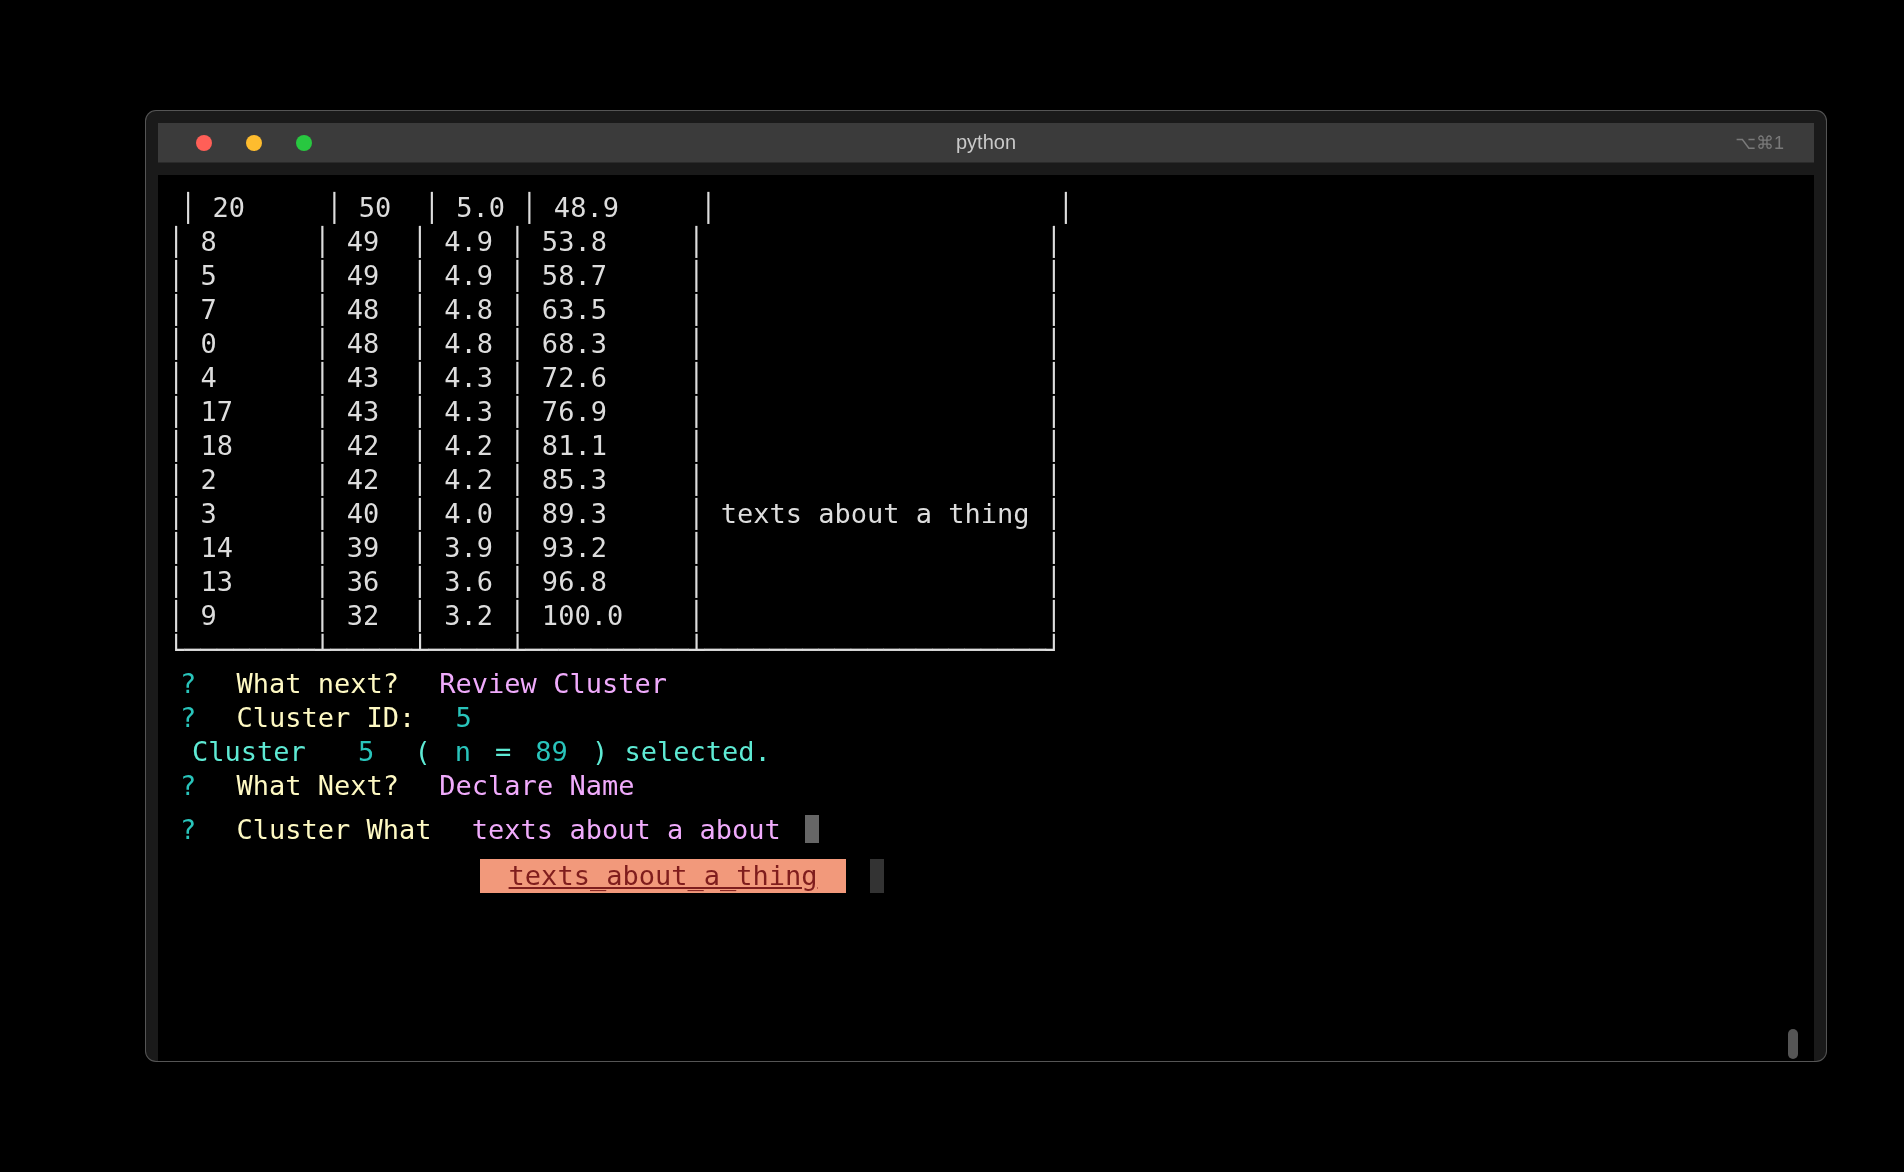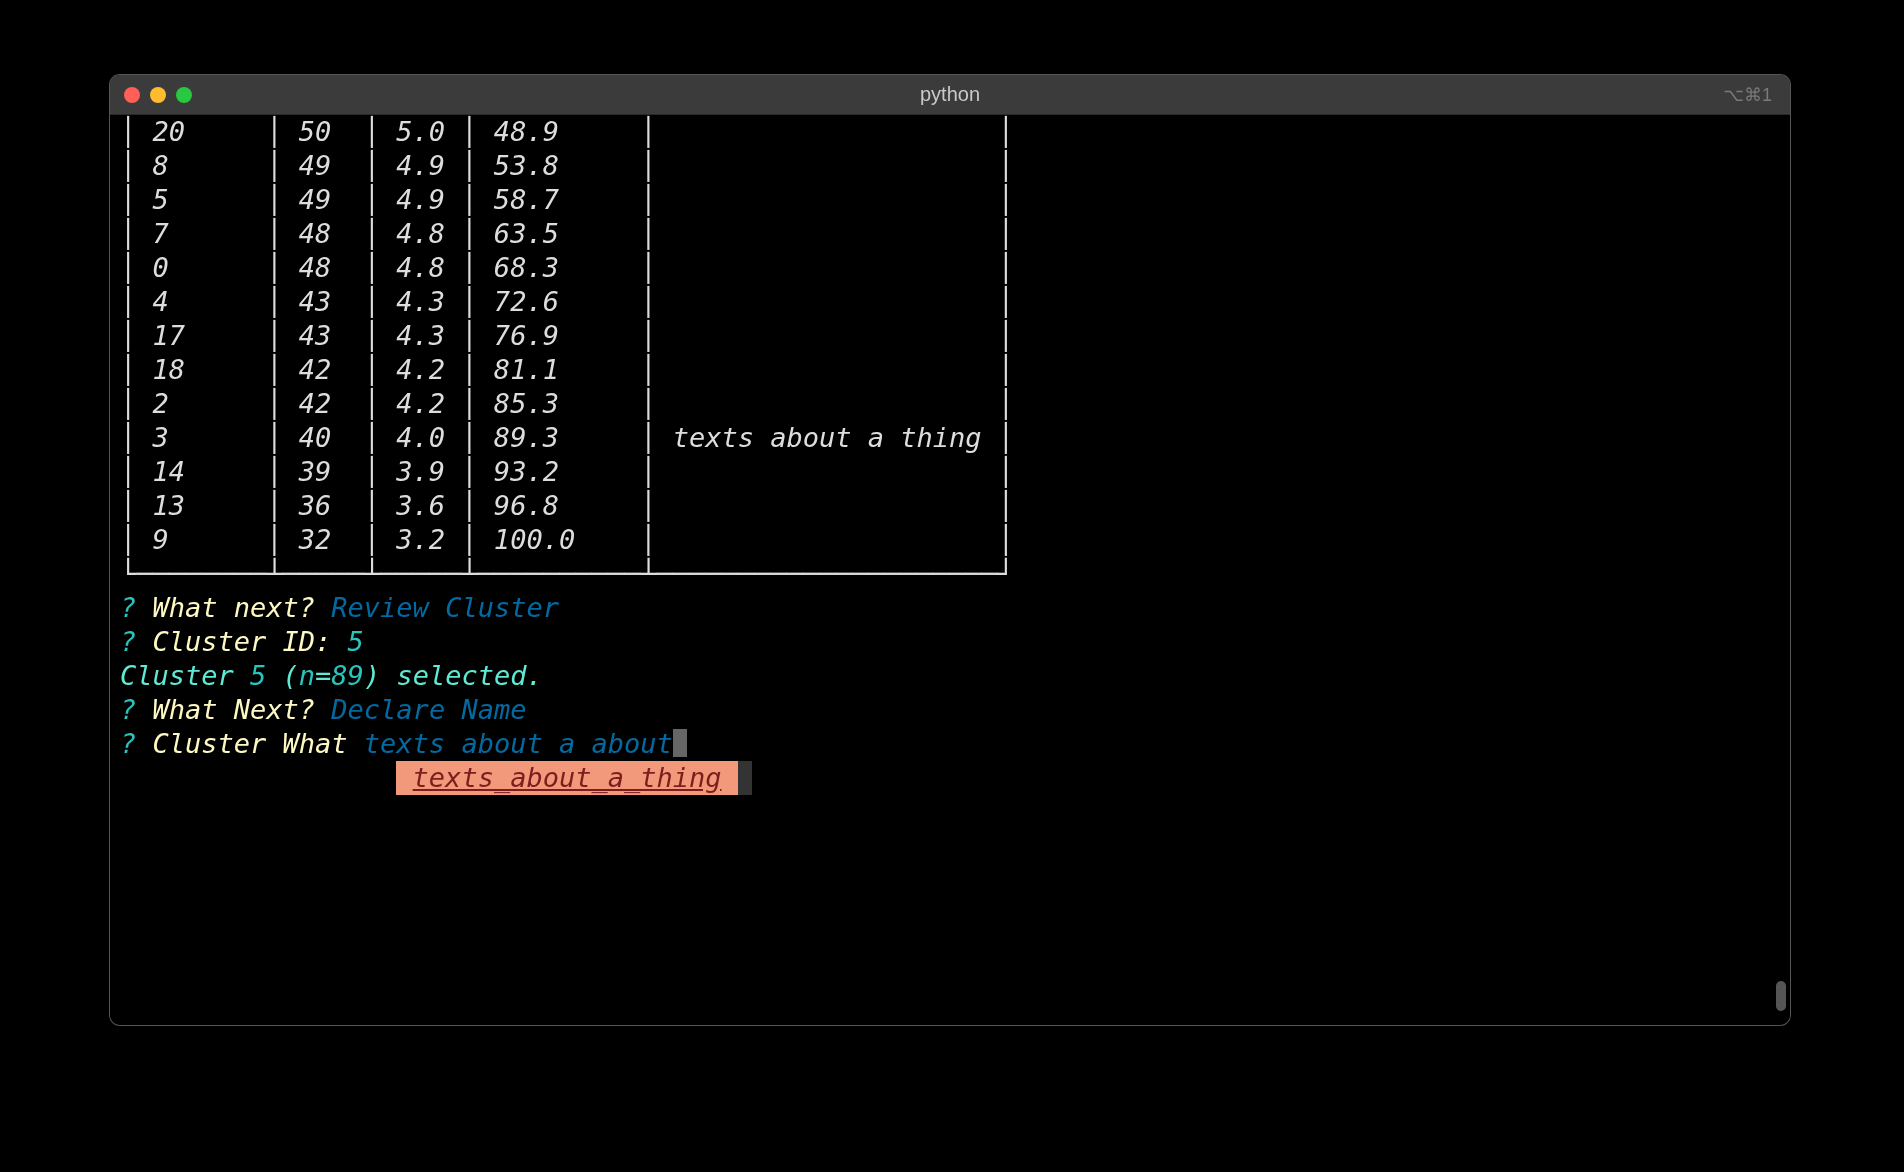--- a/index.html
+++ b/index.html
@@ -1,15 +1,15 @@
 <!DOCTYPE html>
 <html><head>
 <meta charset="utf-8">
 <style>
-  * { margin: 0; padding: 0; box-sizing: border-box; }
+  * { margin: 12px; padding: 0; box-sizing: border-box; }
   body {
     background: #000;
     width: 1904px;
     height: 1172px;
     font-family: "Menlo", "Monaco", "Consolas", monospace;
     position: relative;
   }
   .window {
     position: absolute;
     left: 110px;
@@ -56,38 +56,37 @@
     right: 18px;
     color: #7a7a7a;
     font-size: 18px;
     font-family: -apple-system, BlinkMacSystemFont, sans-serif;
   }
   .term {
     background: #000;
     color: #ddd;
     font-size: 27px;
     line-height: 34px;
-    padding: 0 10px 10px 10px;
+    padding: 16px 10px 10px 10px;
     height: calc(100% - 40px);
     white-space: pre;
     position: relative;
-    font-style: italic;
   }
   .scrollbar {
     position: absolute;
     right: 4px;
     bottom: 14px;
     width: 10px;
     height: 30px;
     background: #555;
     border-radius: 5px;
   }
   .white { color: #fef9c3; }
   .cyan  { color: #29c4bb; }
-  .orange{ color: #0369a1; }
+  .orange{ color: #f0abfc; }
   .grey  { color: #5eead4; }
   .green { color: #29c4bb; }
   .cursor-block {
     display: inline-block;
     width: 14px;
     height: 28px;
     background: #666;
     vertical-align: text-bottom;
     margin-bottom: 2px;
   }

